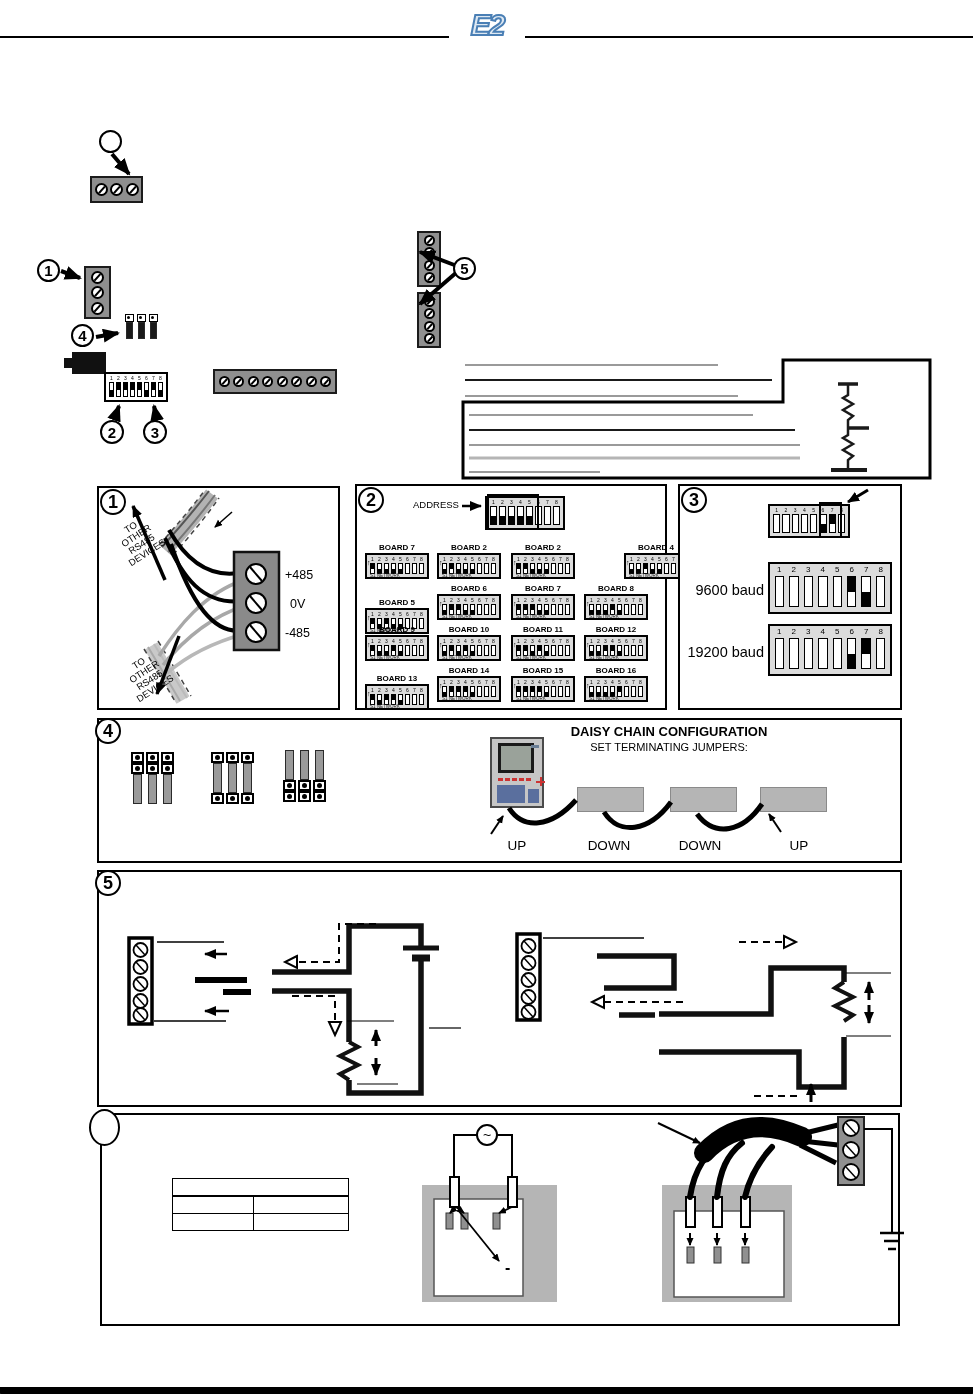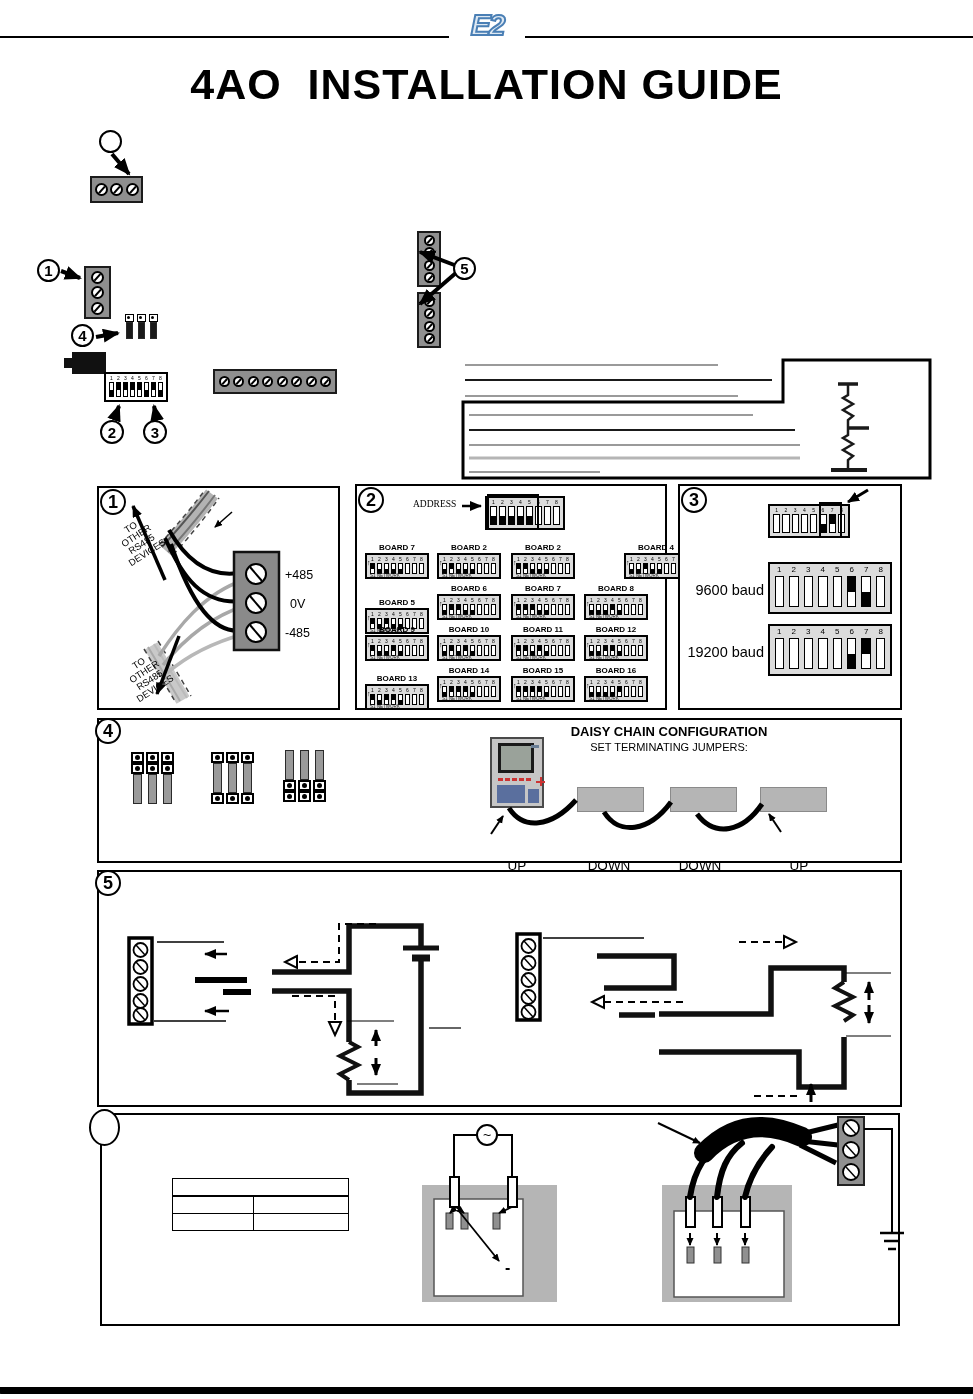--- a/index.html
+++ b/index.html
@@ -70,21 +70,21 @@
   #ctrl .dash{position:absolute;right:3px;top:6px;width:8px;height:3px;background:#6b7f96;}
   #ctrl .leds{position:absolute;left:6px;top:39px;width:34px;display:flex;gap:2px;}
   #ctrl .led{width:5px;height:3px;background:#c33;}
   #ctrl .keys{position:absolute;left:5px;top:46px;width:28px;height:18px;background:#5a6f9e;}
   #ctrl .keys2{position:absolute;left:36px;top:50px;width:11px;height:14px;background:#5a6f9e;}
   #ctrl .plus{position:absolute;left:44px;top:38px;width:9px;height:9px;}
   #ctrl .plus::before{content:"";position:absolute;left:3.5px;top:0;width:2.5px;height:9px;background:#c33;}
   #ctrl .plus::after{content:"";position:absolute;left:0;top:3.5px;width:9px;height:2.5px;background:#c33;}
   .chainboard{position:absolute;background:#b5b5b5;border:1px solid #8a8a8a;
               width:65px;height:23px;z-index:1;}
-  .poslabel{position:absolute;font-size:13.5px;text-align:center;width:60px;margin-top:20px;}
+  .poslabel{position:absolute;font-size:13.5px;text-align:center;width:60px;}
   #s4-title{position:absolute;left:440px;top:4px;width:260px;text-align:center;
             font-size:13px;font-weight:bold;}
   #s4-sub{position:absolute;left:440px;top:21px;width:260px;text-align:center;font-size:11px;}
   
   #btable{position:absolute;left:70px;top:63px;width:175px;border:1.5px solid #000;}
   #btable .r{display:flex;height:16px;border-top:1.5px solid #000;}
   #btable .r:first-child{border-top:none;border-bottom:1.5px solid #000;}
   #btable .c{flex:1;border-left:1.5px solid #000;}
   #btable .c:first-child{border-left:none;flex:0 0 80px;}
   #footer-bar{position:absolute;left:0;top:1387px;width:973px;height:7px;background:#000;}
@@ -104,21 +104,20 @@
         <path d="M0,0 L8,3.5 L0,7 Z" fill="#000"></path>
       </marker>
       <marker id="ahb" markerUnits="userSpaceOnUse" markerWidth="20" markerHeight="18" refX="15" refY="7" orient="auto">
         <path d="M0,0 L17,7 L0,14 Z" fill="#000"></path>
       </marker>
     </defs>
   </svg>
 
   <div id="top-rule"></div>
   <div id="logo">E2</div>
-  <div id="title">4AO  INSTALLATION GUIDE</div>
 
 
   <div class="tblock" style="left:90px;top:176px;width:53px;height:27px;">
     <span class="screw" style="width:13px;height:13px;"></span>
     <span class="screw" style="width:13px;height:13px;"></span>
     <span class="screw" style="width:13px;height:13px;"></span>
   </div>
   <div class="tblock v" style="left:84px;top:266px;width:27px;height:53px;">
     <span class="screw" style="width:13px;height:13px;"></span>
     <span class="screw" style="width:13px;height:13px;"></span>
@@ -292,21 +291,21 @@
 
       <text x="186" y="91" font-size="12.5">+485</text>
       <text x="191" y="120" font-size="12.5">0V</text>
       <text x="186" y="149" font-size="12.5">-485</text>
     </svg>
     <div class="callout lg" style="left:1px;top:1px;width:26px;height:26px;">1</div>
   </div>
 
   <div class="secbox" style="left:355px;top:484px;width:312px;height:226px;">
     <div class="callout lg" style="left:1px;top:1px;width:26px;height:26px;">2</div>
-    <div class="abs" style="left:56px;top:13px;font-size:9.5px;font-family:Liberation Serif, serif;">ADDRESS</div>
+    <div class="abs" style="left:56px;top:13px;font-size:9.5px;">ADDRESS</div>
     <svg class="ov" style="left:104px;top:14px;" width="26" height="12" viewBox="0 0 26 12">
       <line x1="1" y1="6" x2="20" y2="6" stroke="#000" stroke-width="2.5" marker-end="url(#ah)"></line>
     </svg>
     <div class="dip" style="left:128px;top:10px;width:80px;height:34px;">
         <div class="dip-nums">
           <span>1</span>
           <span>2</span>
           <span>3</span>
           <span>4</span>
           <span>5</span>

